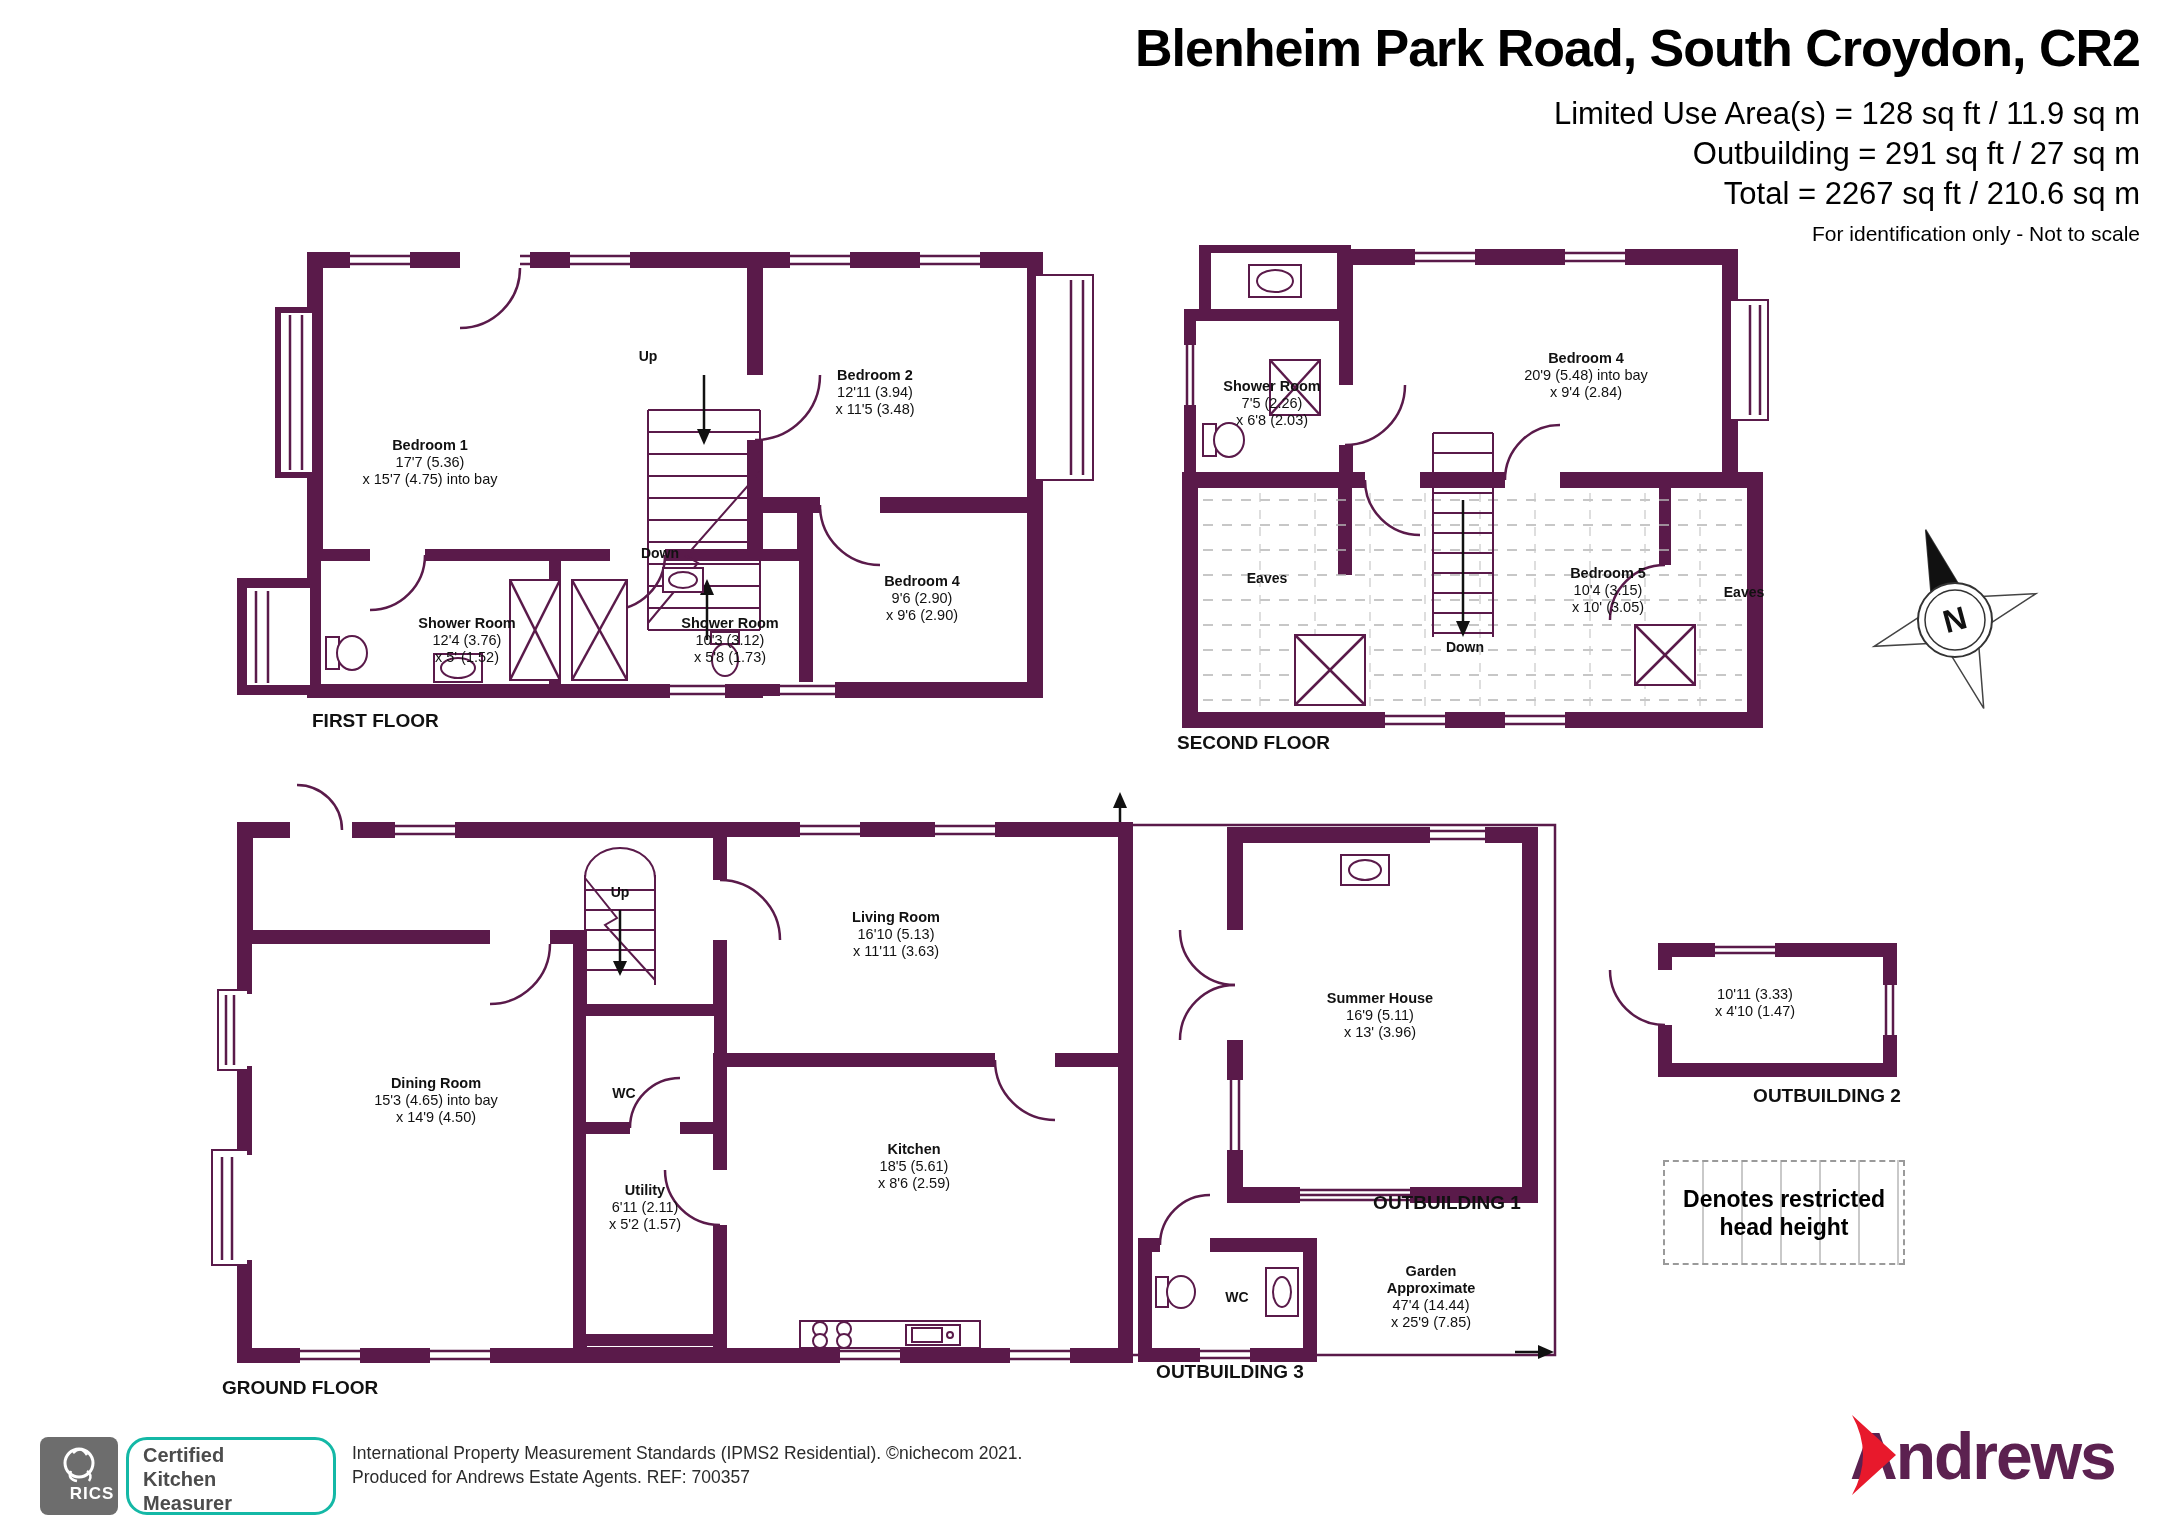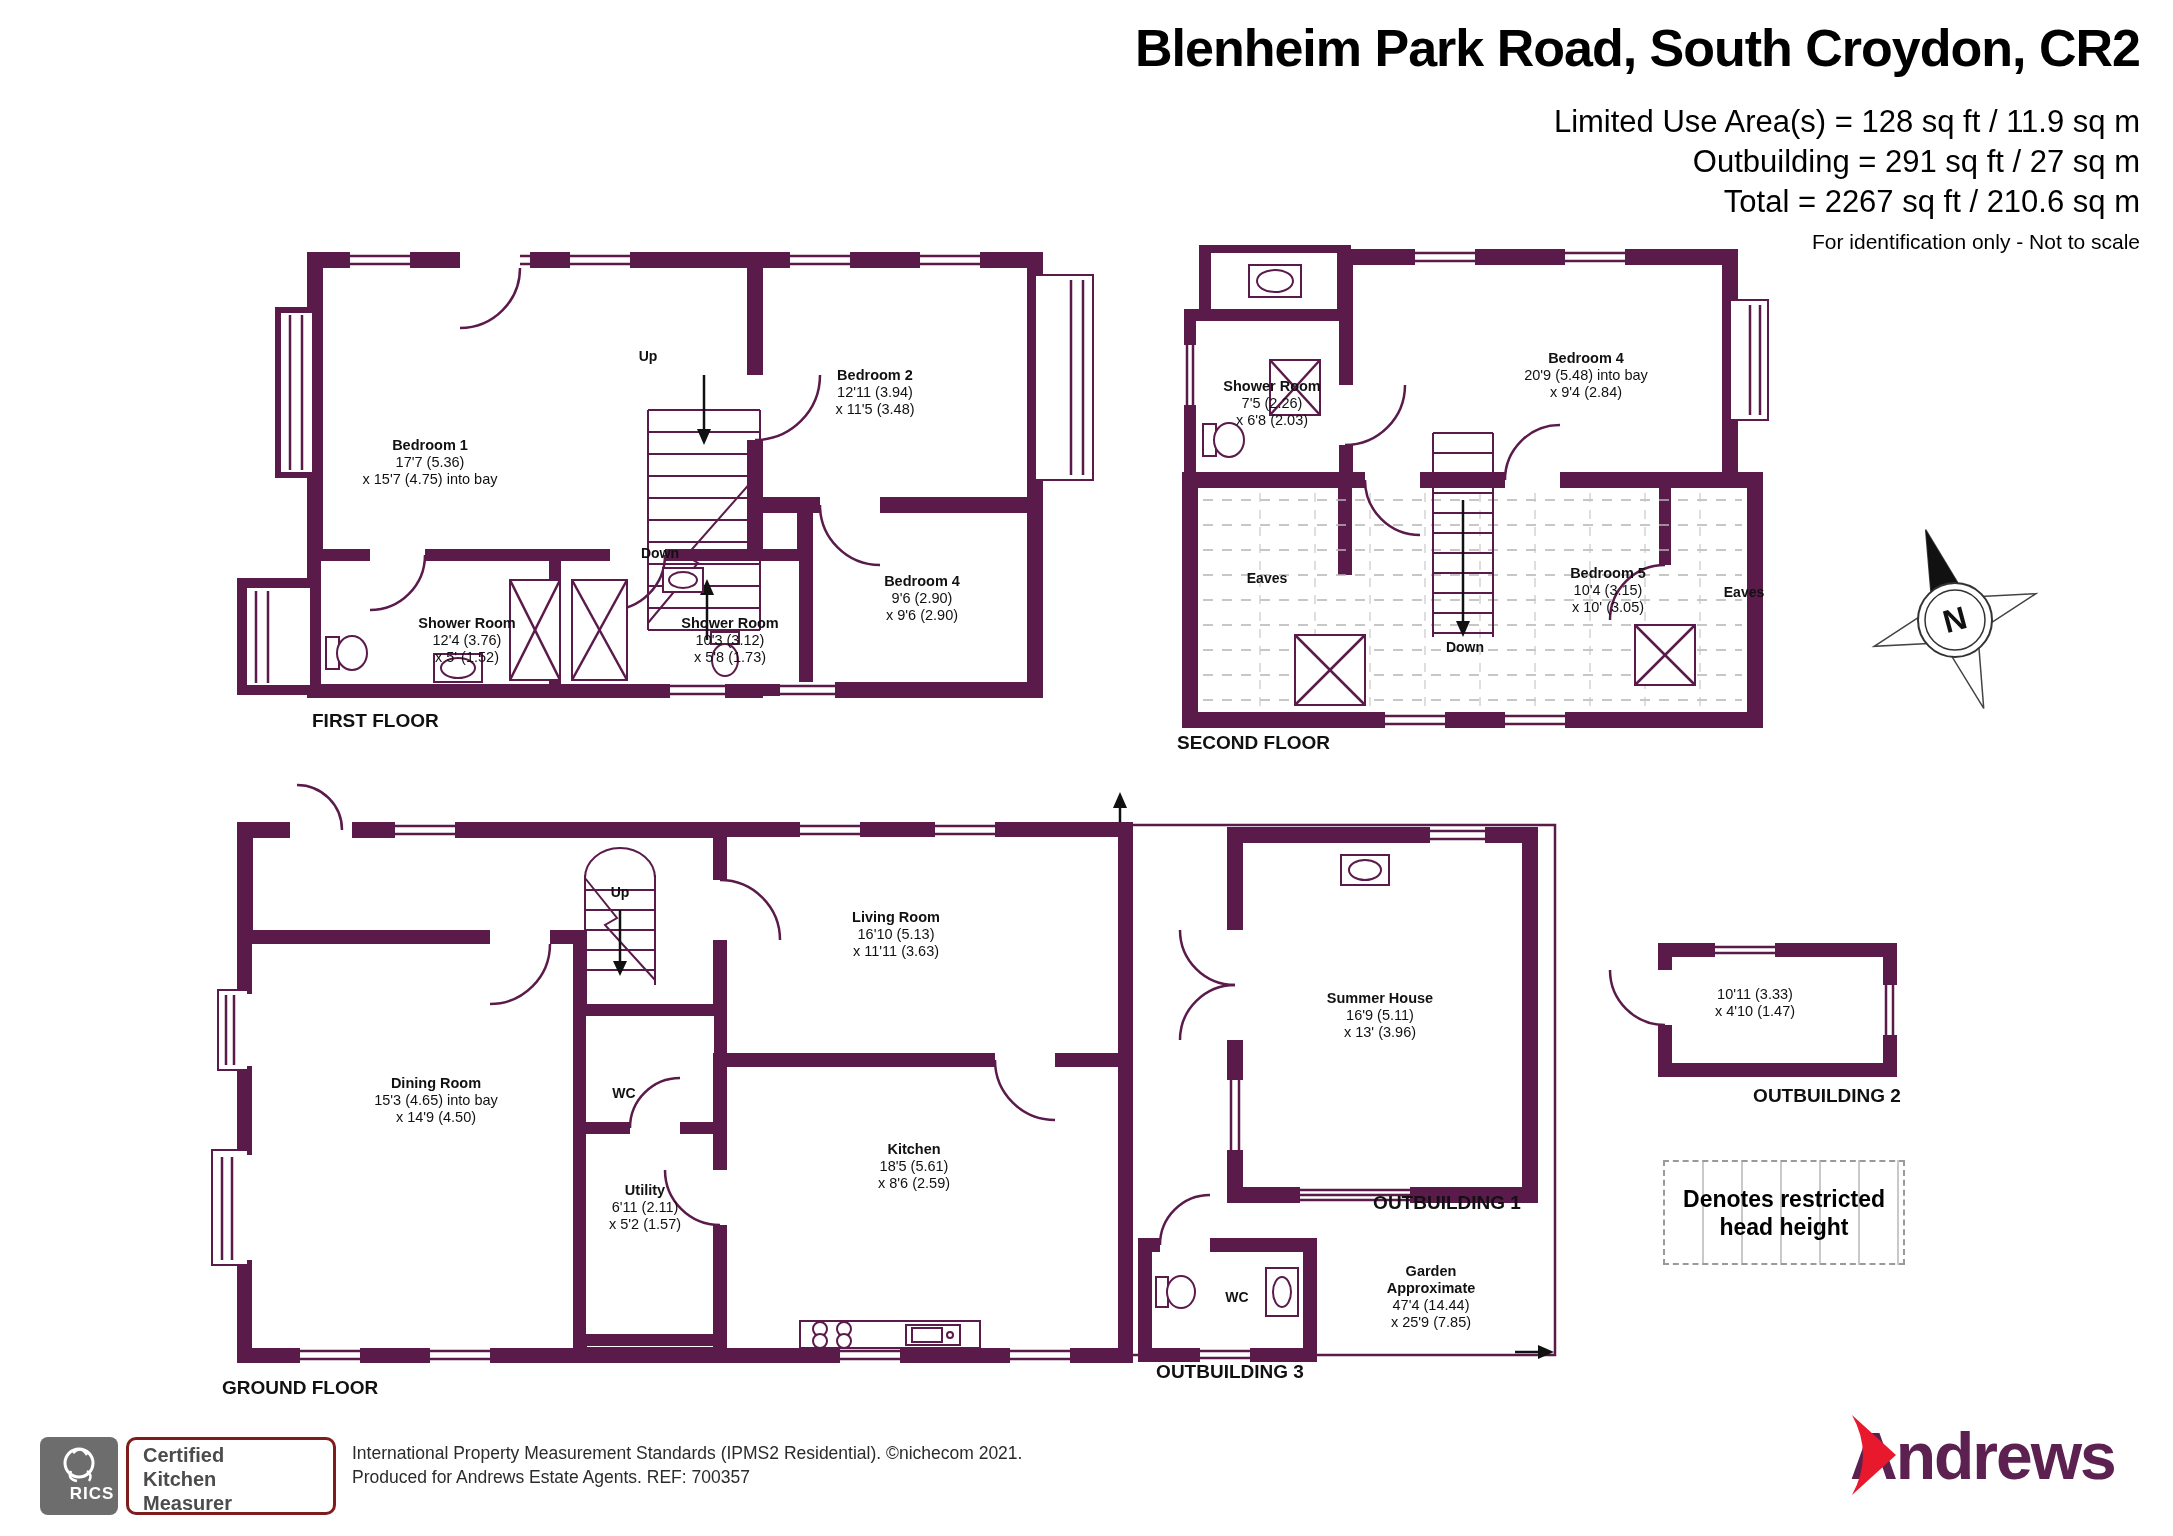--- a/index.html
+++ b/index.html
@@ -1,19 +1,19 @@
 <!DOCTYPE html>
 <html><head>
 <meta charset="utf-8">
 <style>
   html,body{margin:0;padding:0;background:#fff;}
   .page{position:relative;width:2173px;height:1536px;background:#fff;overflow:hidden;
         font-family:"Liberation Sans",sans-serif;color:#111;}
   .hdr{position:absolute;top:18px;right:33px;text-align:right;}
-  .hdr .title{font-size:52px;font-weight:bold;letter-spacing:-1px;margin-bottom:24px;color:#000;}
+  .hdr .title{font-size:52px;font-weight:bold;letter-spacing:-1px;margin-bottom:16px;color:#000;}
   .hdr .aline{font-size:31px;line-height:40px;color:#000;}
   .hdr .note{font-size:21px;margin-top:8px;color:#000;}
   svg{position:absolute;}
   .wall{fill:#fff;stroke:#5a1a4a;}
   .solid{fill:#5a1a4a;stroke:none;}
   .thin{fill:none;stroke:#5a1a4a;stroke-width:2.5;}
   .fix{fill:#fff;stroke:#5a1a4a;stroke-width:2;}
   .gap{fill:#fff;stroke:none;}
   .stair{stroke:#5a1a4a;stroke-width:2;fill:none;}
   .dashh{stroke:#b5b5b5;stroke-width:1.5;stroke-dasharray:10 9;}
@@ -30,22 +30,22 @@
      border:2px dashed #9a9a9a;box-sizing:border-box;display:flex;flex-direction:column;
      justify-content:center;text-align:center;
      background:repeating-linear-gradient(90deg,rgba(0,0,0,0) 0 37px,#c9c9c9 37px 39px);}
   .legend-box div{font-weight:bold;font-size:23px;line-height:28px;color:#000;}
   .compass-n{position:absolute;left:1955px;top:620px;transform:translate(-50%,-50%) rotate(-15deg);
      font-weight:bold;font-size:32px;color:#111;}
   .rics-box{position:absolute;left:40px;top:1437px;width:78px;height:78px;background:#6d6d6d;
      border-radius:8px;}
   .rics-text{position:absolute;left:40px;top:1484px;width:78px;text-align:center;color:#fff;
      font-weight:bold;font-size:17px;letter-spacing:1px;padding-left:13px;}
-  .cert-box{position:absolute;left:126px;top:1437px;width:210px;height:78px;border:3px solid #7f1d1d;
-     border-radius:10px;box-sizing:border-box;padding:3px 0 0 14px;}
+  .cert-box{position:absolute;left:126px;top:1437px;width:210px;height:78px;border:3px solid #14b8a6;
+     border-radius:21px;box-sizing:border-box;padding:3px 0 0 14px;}
   .cert-box div{font-weight:bold;font-size:20px;line-height:24px;color:#4c4c4c;}
   .foot-text{position:absolute;left:352px;top:1441px;font-size:17.5px;line-height:24px;color:#2b2b2b;}
   .brand{position:absolute;left:1850px;top:1418px;display:flex;align-items:center;}
   .brand .brand-word{font-size:66px;font-weight:bold;color:#5c2150;letter-spacing:-2px;margin-right:14px;}
 </style>
 </head>
 <body>
 
 <div class="page">
 

